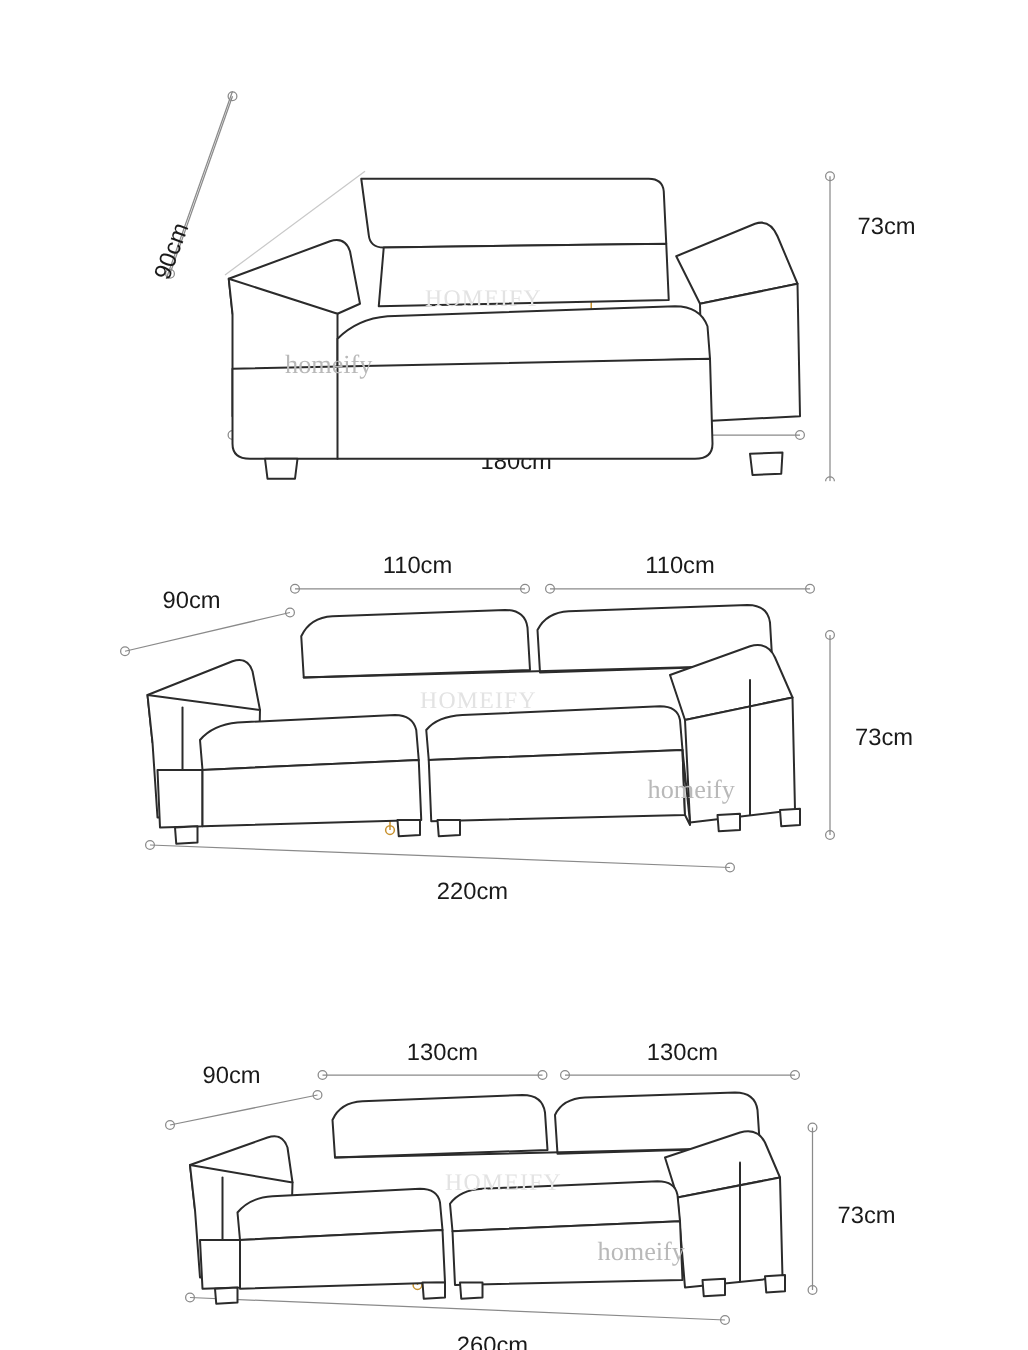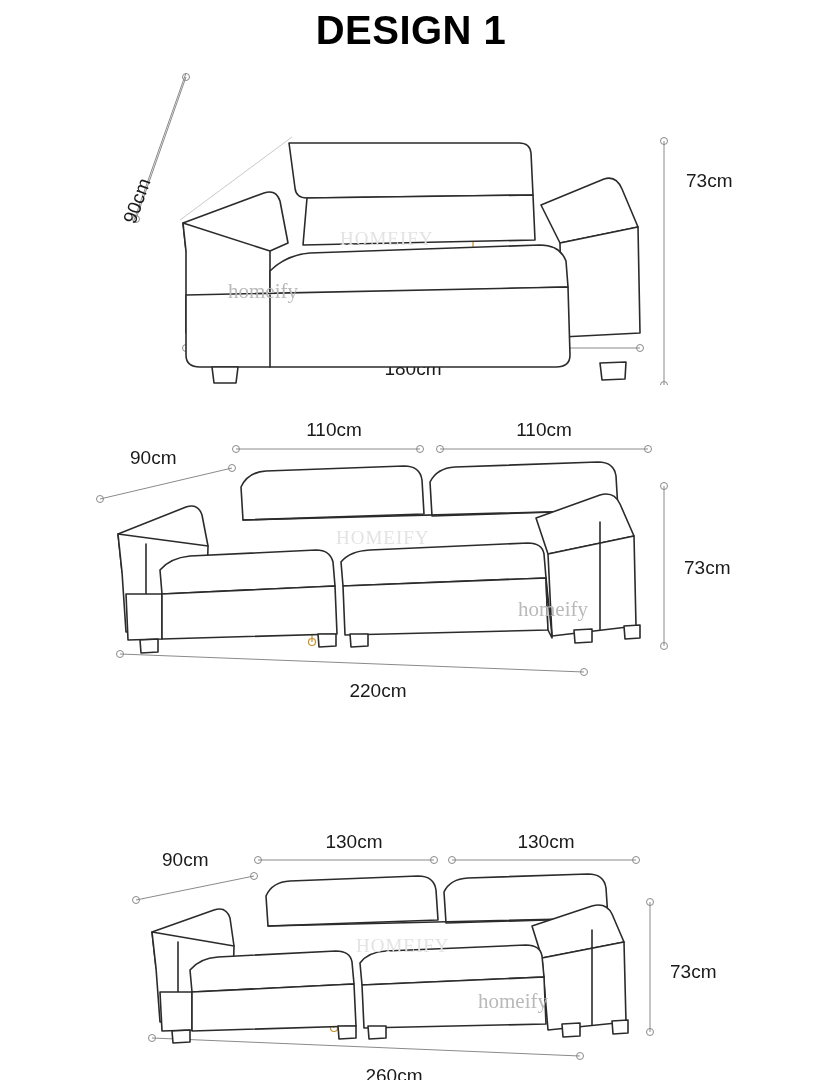--- a/index.html
+++ b/index.html
@@ -30,21 +30,21 @@
     font-weight: 700;
     letter-spacing: 0.5px;
     color: #000000;
   }
   .figure {
     position: absolute;
     left: 0;
     width: 822px;
   }
   .fig1 { top: 55px;  height: 330px; }
-  .fig2 { top: 394px; height: 330px; }
+  .fig2 { top: 416px; height: 330px; }
   .fig3 { top: 810px; height: 290px; }
 
   .figure svg {
     display: block;
     width: 822px;
   }
   .wm {
     fill: #b9b9b9;
     font-family: "Liberation Serif", serif;
     font-size: 21px;
@@ -98,21 +98,20 @@
     fill: none;
     stroke: #c8922f;
     stroke-width: 1.2;
   }
 </style>
 </head>
 <body>
 
 <div class="page">
 
-  <div class="title">DESIGN 1</div>
 
   <div class="figure fig1">
     <svg viewBox="0 0 822 330" height="330" xmlns="http://www.w3.org/2000/svg">
 
       <line class="ext-line" x1="180" y1="165" x2="292" y2="82"></line>
       <line class="dim-line" x1="133" y1="168" x2="186" y2="18" transform="translate(0,0)"></line>
       <g>
         <line class="dim-line" x1="136" y1="164" x2="186" y2="22"></line>
         <circle class="endcap" cx="136" cy="164" r="3.5"></circle>
         <circle class="endcap" cx="186" cy="22" r="3.5"></circle>

